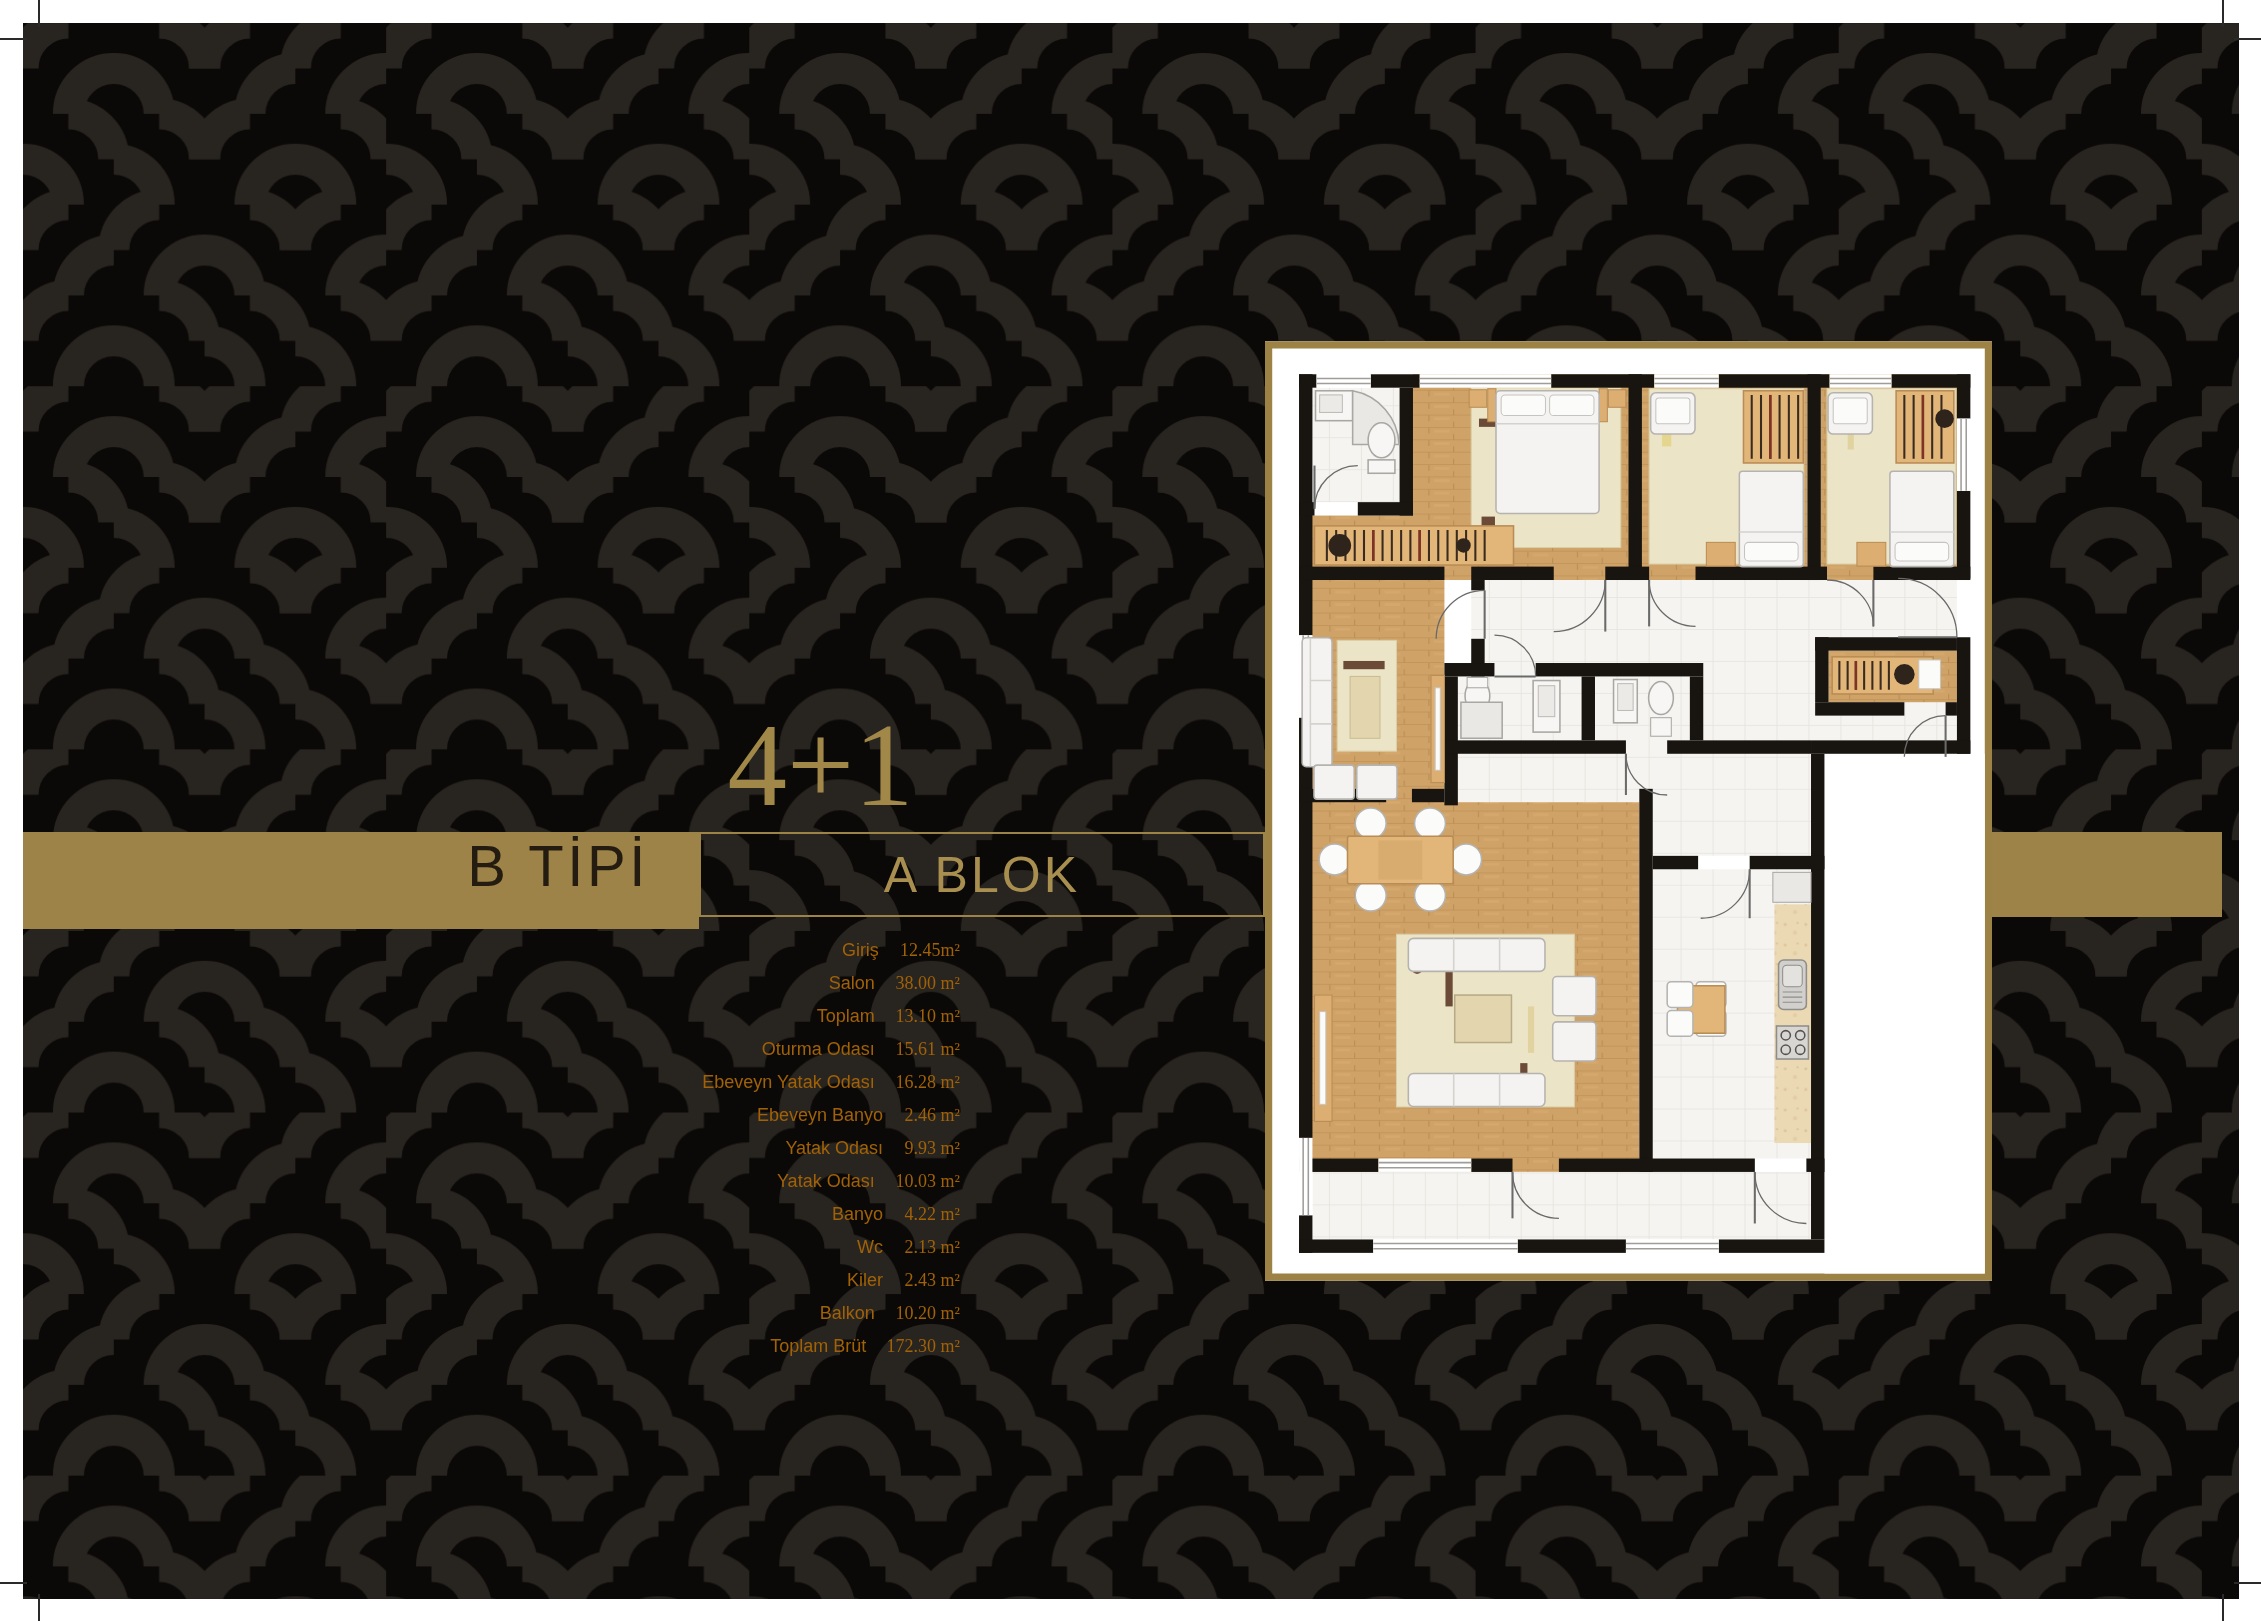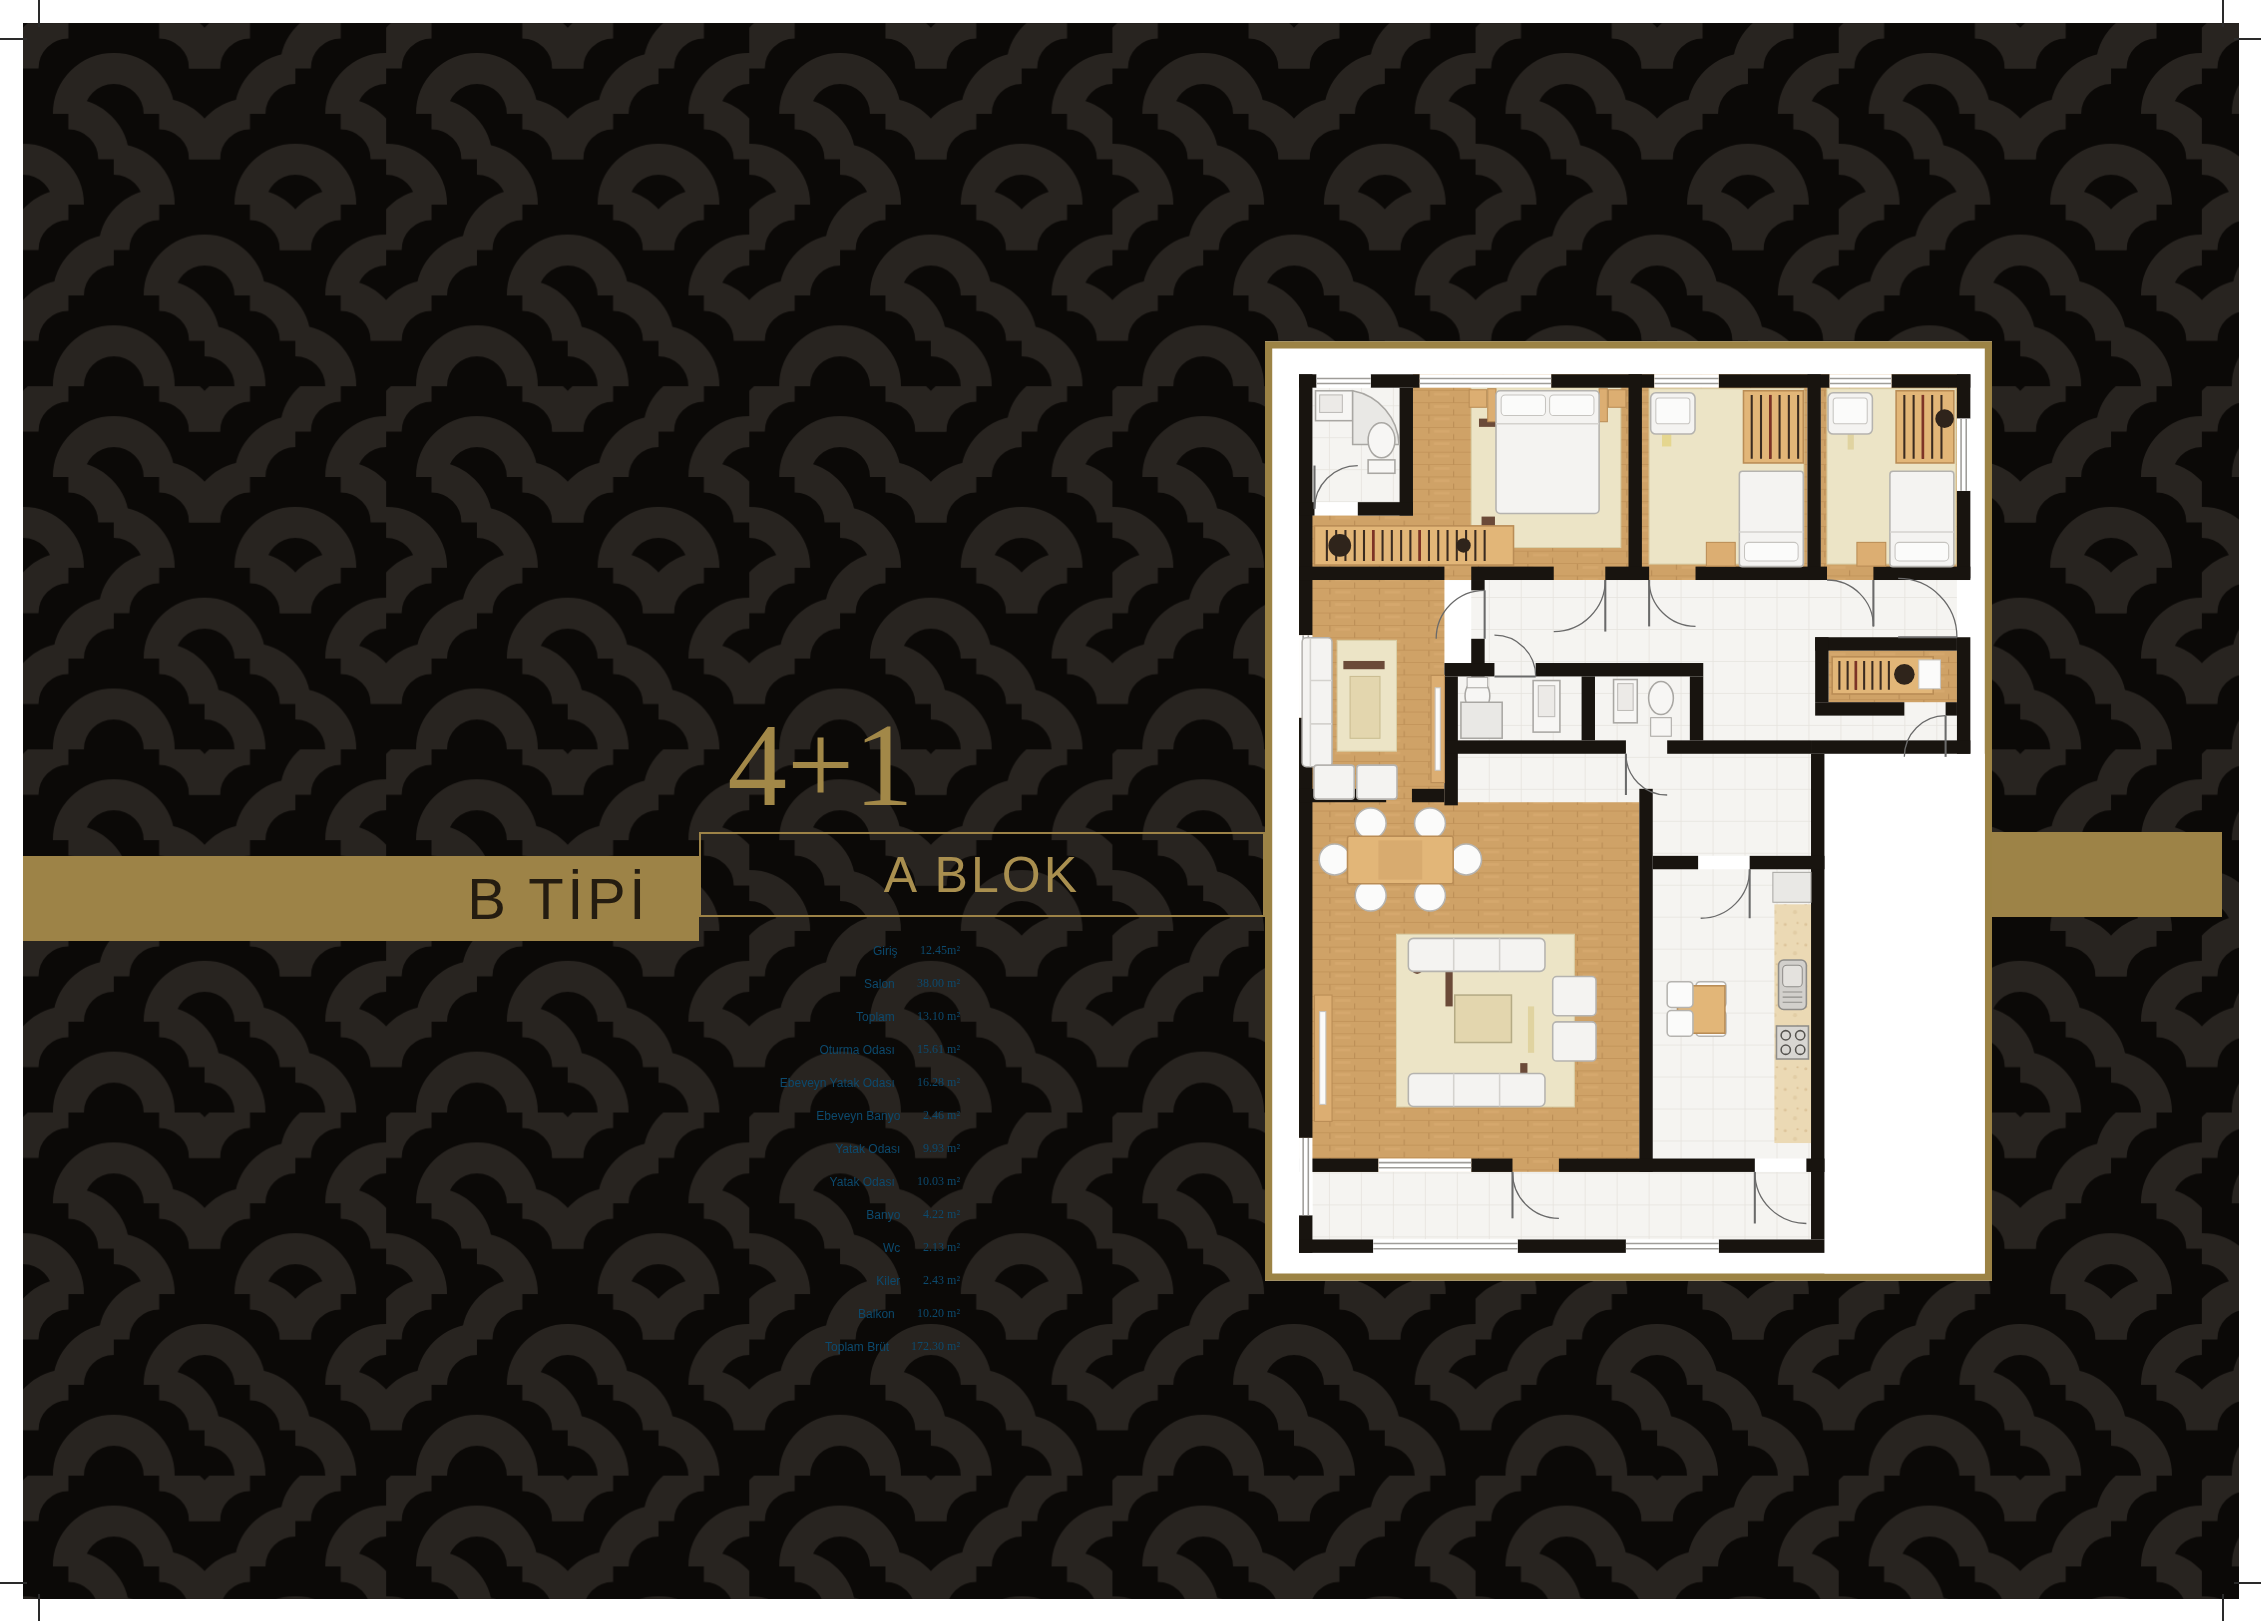--- a/index.html
+++ b/index.html
@@ -5,33 +5,33 @@
   html,body{margin:0;padding:0;background:#ffffff;}
   body{width:2261px;height:1622px;position:relative;overflow:hidden;
        font-family:"Liberation Sans", sans-serif;}
   .abs{position:absolute;}
   
   #sheet{left:23px;top:23px;width:2216px;height:1576px;background:#0b0907;}
   #sheet svg{display:block;}
   
   .crop{position:absolute;background:#2a2a2a;}
   
-  #band-left{left:23px;top:832px;width:676px;height:85px;background:#9d8347;
-             display:flex;align-items:center;justify-content:flex-end;margin-top:24px;}
+  #band-left{left:23px;top:832px;width:676px;height:97px;background:#9d8347;
+             display:flex;align-items:flex-start;justify-content:flex-end;}
   #band-left .txt{color:#241c10;font-size:58px;letter-spacing:3.6px;padding-right:50px;}
   #ablok-box{left:699px;top:832px;width:566px;height:85px;border:2.6px solid #9d8347;
              box-sizing:border-box;display:flex;align-items:center;justify-content:center;}
   #ablok-box .txt{color:#a98f4f;font-size:50px;letter-spacing:3.1px;}
   #band-right{left:1992px;top:832px;width:230px;height:85px;background:#9d8347;}
   
   #unit{left:712px;top:706px;width:217px;text-align:center;color:#a28848;
         font-size:119px;line-height:1;font-family:Liberation Serif, serif;}
   
   #arealist{left:568px;top:934px;width:392px;}
-  .arow{display:flex;height:33px;align-items:center;font-size:12px;color:#0c4a6e;}
+  .arow{display:flex;height:33px;align-items:center;font-size:18px;color:#a16207;}
   .arow .lbl{width:337px;text-align:right;}
   .arow .gap{width:23px;}
   .arow .val{flex:1;text-align:center;white-space:nowrap;font-family:Liberation Serif, serif;}
   
   #plan{left:1265px;top:341px;width:727px;height:940px;}
 </style>
 </head>
 <body>
 
 <div id="sheet" class="abs">

